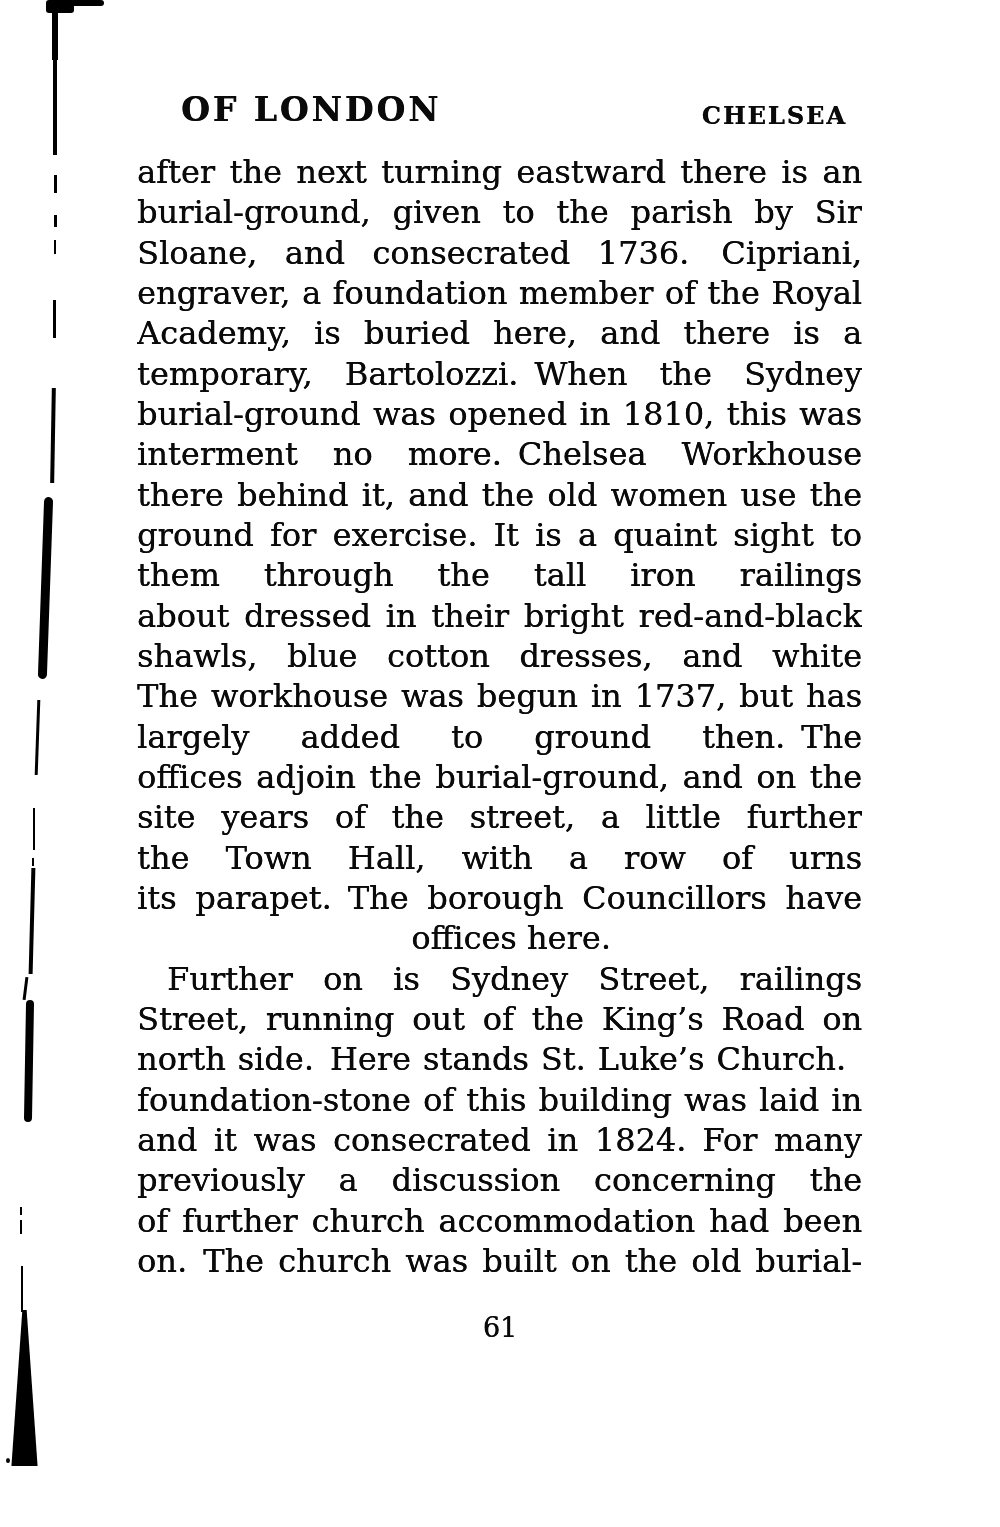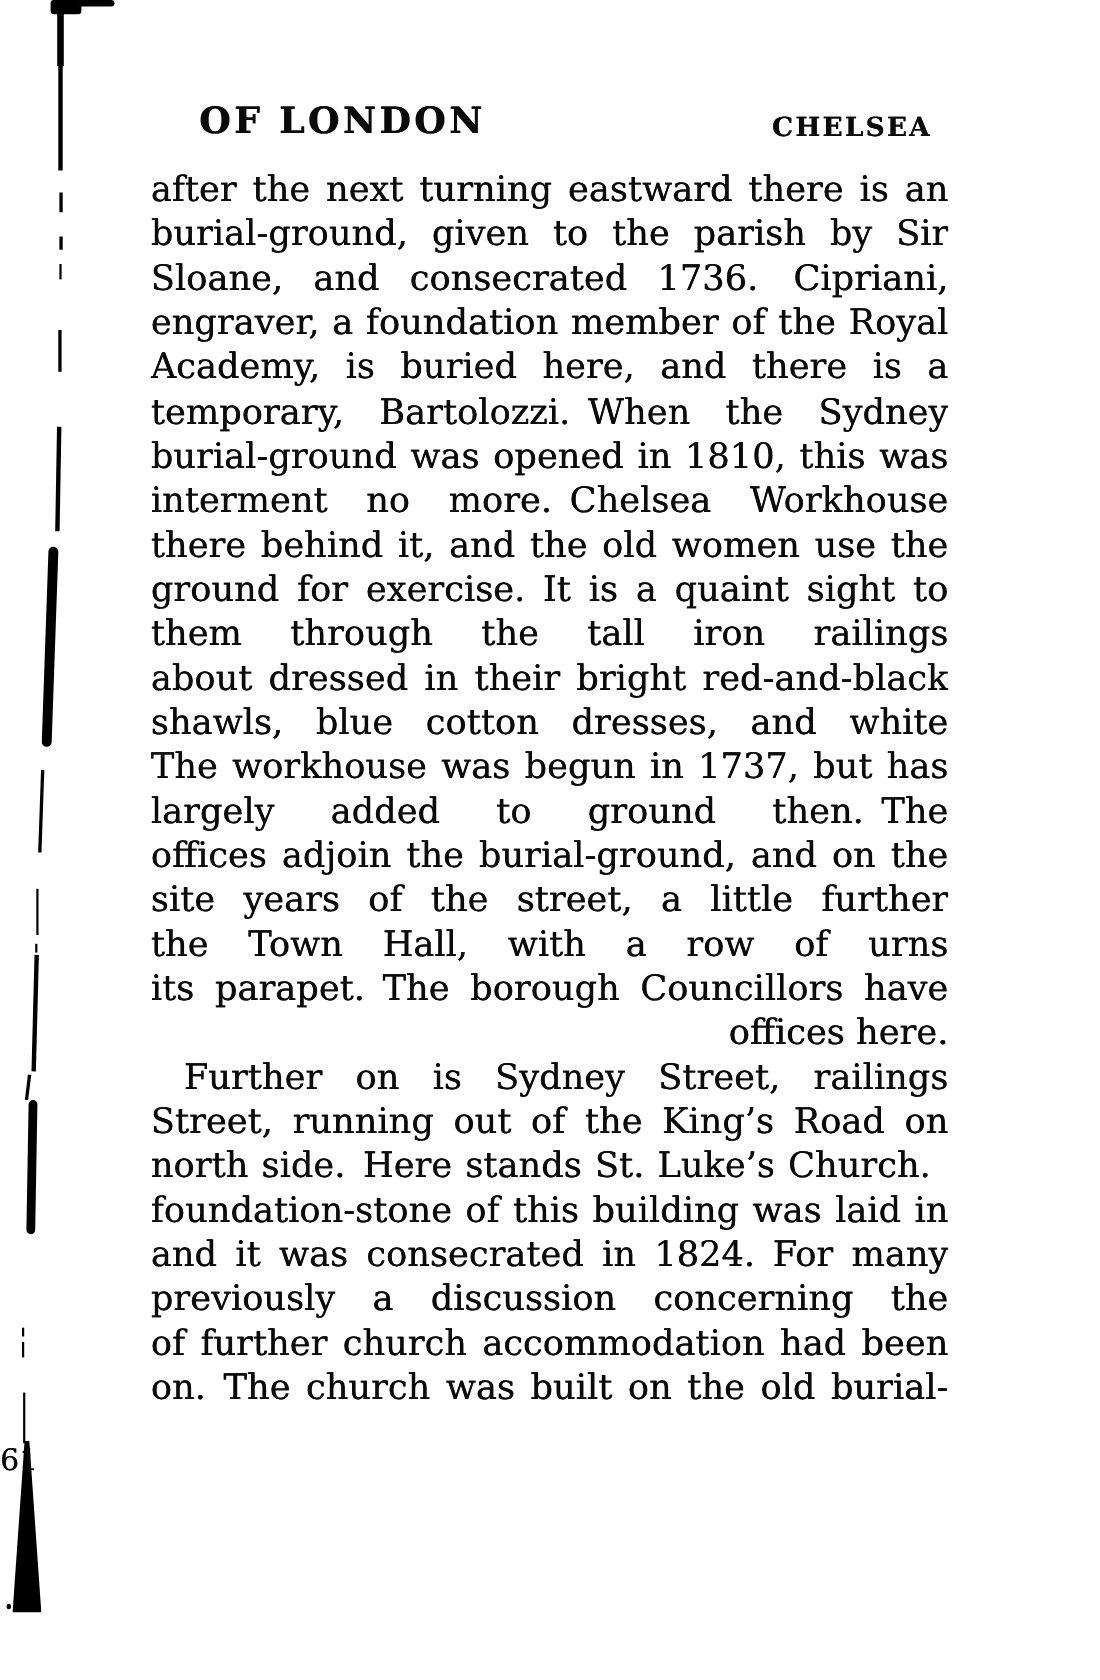--- a/index.html
+++ b/index.html
@@ -51,33 +51,33 @@
     line-height: 40.33px;
     white-space: normal;
     overflow: hidden;
   }
   .jl {
     text-align: justify;
     text-align-last: justify;
     text-justify: inter-word;
   }
   .ll {
-    text-align: right;
+    text-align: center;
     margin-left: 23px;
   }
   .indent {
     text-indent: 30px;
   }
   
   .page-number {
     position: absolute;
     left: 0;
     right: 0;
     top: 1312px;
-    text-align: left;
+    text-align: center;
     font-size: 27px;
     text-shadow: 0.35px 0 0 currentColor;
   }
   
   .scan-artifacts { position: absolute; inset: 0; pointer-events: none; }
   .mark { position: absolute; background: #000; }
   .m-blob1  { left: 46px;  top: 0;      width: 28px; height: 13px; border-radius: 3px; }
   .m-smear  { left: 70px;  top: 0;      width: 34px; height: 6px;  border-radius: 3px; }
   .m-a1     { left: 52px;  top: 0;      width: 6px;  height: 60px; }
   .m-a2     { left: 53px;  top: 58px;   width: 4px;  height: 97px; }

